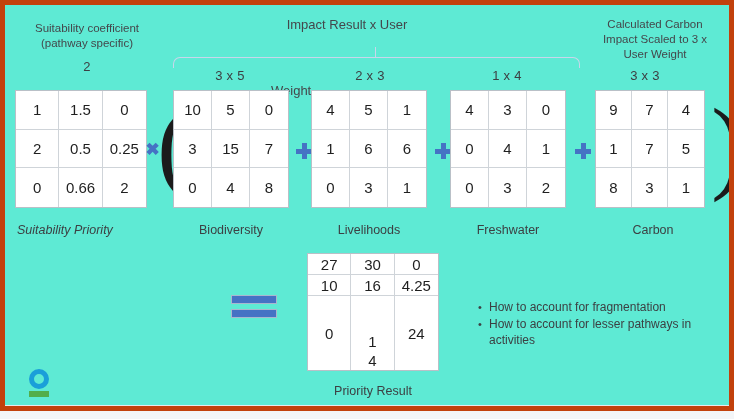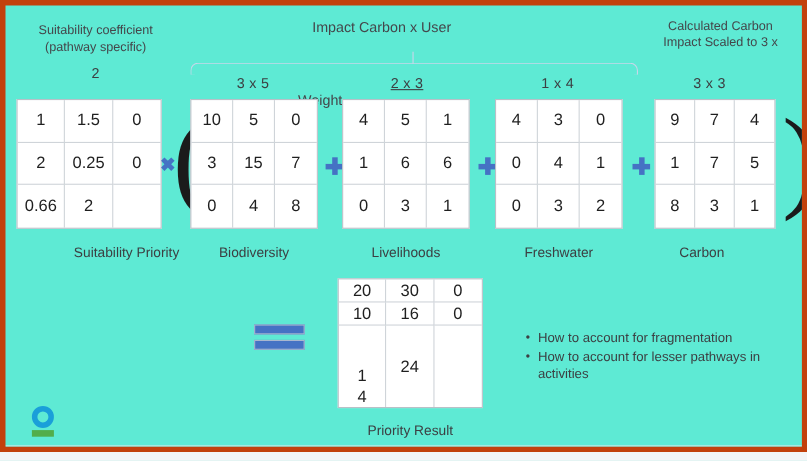--- a/index.html
+++ b/index.html
@@ -201,50 +201,52 @@
 <div id="canvas">
 
   <div class="caption" style="left:12px; top:16px; width:140px;">
     <div>Suitability coefficient</div>
     <div>(pathway specific)</div>
   </div>
 
   <div class="dim-label" style="left:12px; top:54px; width:140px;">2</div>
 
   <div class="caption" style="left:252px; top:10px; width:180px; font-size:13px; line-height:19px; text-align:center;">
-    <div>Impact Carbon x User</div>
+    <div>Impact Result x User</div>
     <div style="text-align:left; padding-left:14px;margin-top:47px;">Weight</div>
   </div>
 
   <div class="caption" style="left:580px; top:12px; width:140px;">
     <div>Calculated Carbon</div>
     <div>Impact Scaled to 3 x</div>
+    <div>User Weight</div>
   </div>
 
   <div class="brace-outer" style="left:168px; top:52px; width:405px;"></div>
   <div class="brace-tick" style="left:370px; top:42px; height:11px;"></div>
 
   <div class="brace-outer" style="left:590px; top:58px; width:110px; border-top:none; border-left:none; border-right:none;"></div>
 
   <div class="dim-label" style="left:175px; top:63px; width:100px;">3 x 5</div>
-  <div class="dim-label" style="left:315px; top:63px; width:100px;text-decoration:underline;">2 x 3</div>
+  <div class="dim-label" style="left:315px; top:63px; width:100px;">2 x 3</div>
   <div class="dim-label" style="left:452px; top:63px; width:100px;">1 x 4</div>
   <div class="dim-label" style="left:590px; top:63px; width:100px;">3 x 3</div>
 
   <div class="matrix" style="left:10px; top:85px; width:132px; height:118px;">
     <div class="cell">1</div>
     <div class="cell">1.5</div>
     <div class="cell">0</div>
     <div class="cell">2</div>
+    <div class="cell">0.5</div>
     <div class="cell">0.25</div>
     <div class="cell">0</div>
     <div class="cell">0.66</div>
     <div class="cell">2</div>
   </div>
-  <div class="mat-name" style="left:4px; top:218px; width:146px; text-align:right; padding-left:8px;">Suitability Priority</div>
+  <div class="mat-name" style="left:4px; top:218px; width:146px; text-align:left; padding-left:8px;font-style:italic;">Suitability Priority</div>
 
   <div class="op-times" style="left:140px; top:137px;">✖</div>
 
   <div class="paren" style="left:152px; top:88px;">(</div>
 
   <div class="matrix" style="left:168px; top:85px; width:116px; height:118px;">
     <div class="cell">10</div>
     <div class="cell">5</div>
     <div class="cell">0</div>
     <div class="cell">3</div>
@@ -301,35 +303,36 @@
     <div class="cell">9</div>
     <div class="cell">7</div>
     <div class="cell">4</div>
     <div class="cell">1</div>
     <div class="cell">7</div>
     <div class="cell">5</div>
     <div class="cell">8</div>
     <div class="cell">3</div>
     <div class="cell">1</div>
   </div>
-  <div class="mat-name" style="left:578px; top:218px; width:110px;">Carbon</div>
+  <div class="mat-name" style="left:593px; top:218px; width:110px;">Carbon</div>
 
   <div class="paren" style="left:706px; top:88px;">)</div>
 
   <div class="op-equals" style="left:226px; top:290px;">
     <i class="e1"></i>
       <i class="e2"></i>
   </div>
 
   <div class="matrix" style="left:302px; top:248px; width:132px; height:118px;">
-    <div class="cell">20</div>
+    <div class="cell">27</div>
     <div class="cell">30</div>
     <div class="cell">0</div>
     <div class="cell">10</div>
     <div class="cell">16</div>
+    <div class="cell">4.25</div>
     <div class="cell">0</div>
     <div class="cell">
       <span class="wrapcell">14</span>
     </div>
     <div class="cell">24</div>
   </div>
   <div class="mat-name" style="left:298px; top:379px; width:140px;">Priority Result</div>
 
   <ul class="bullets" style="left:470px; top:294px; width:230px;">
     <li>How to account for fragmentation</li>

